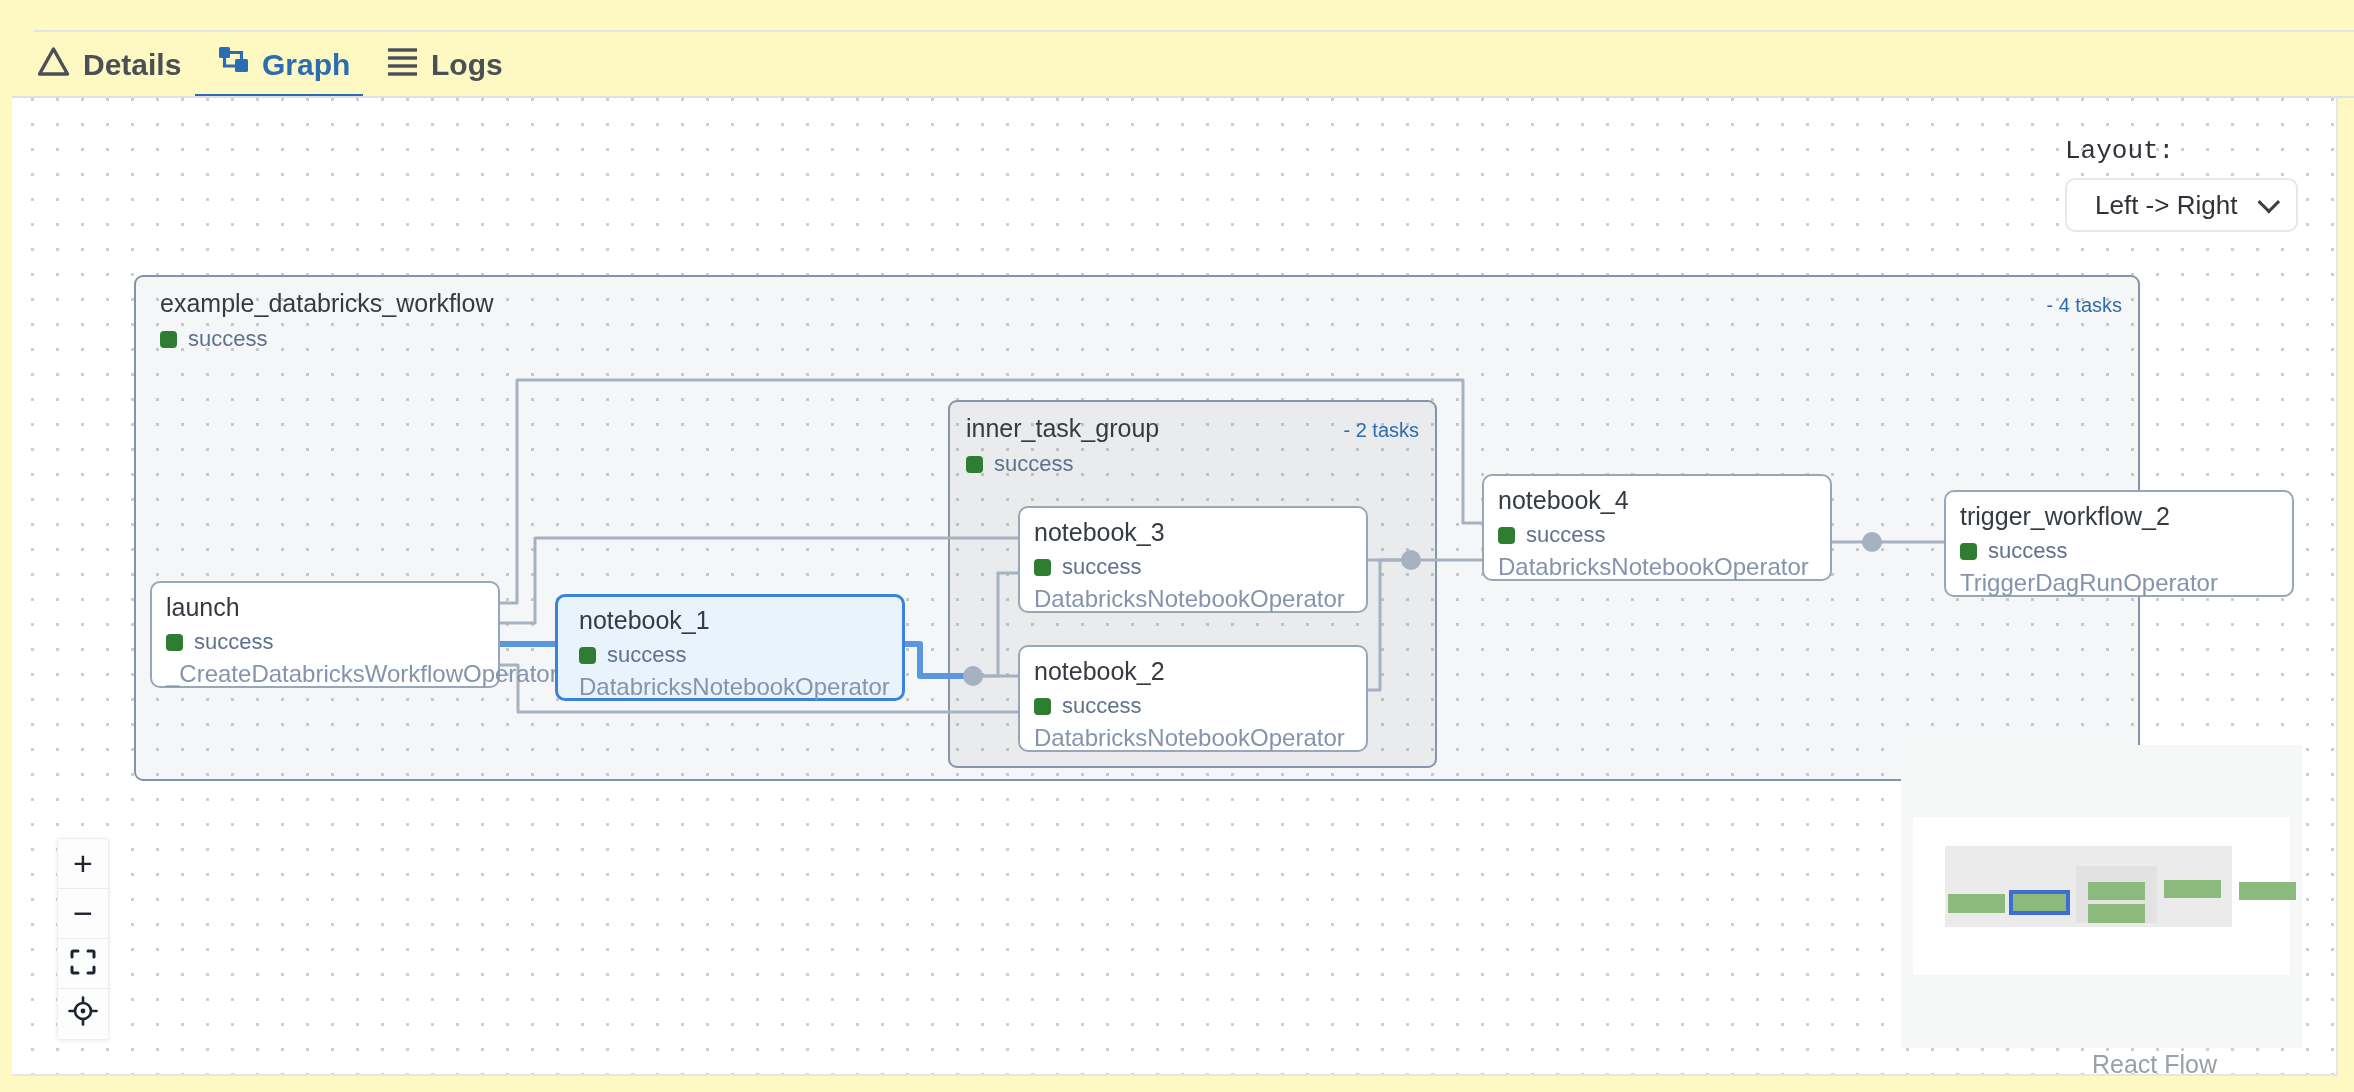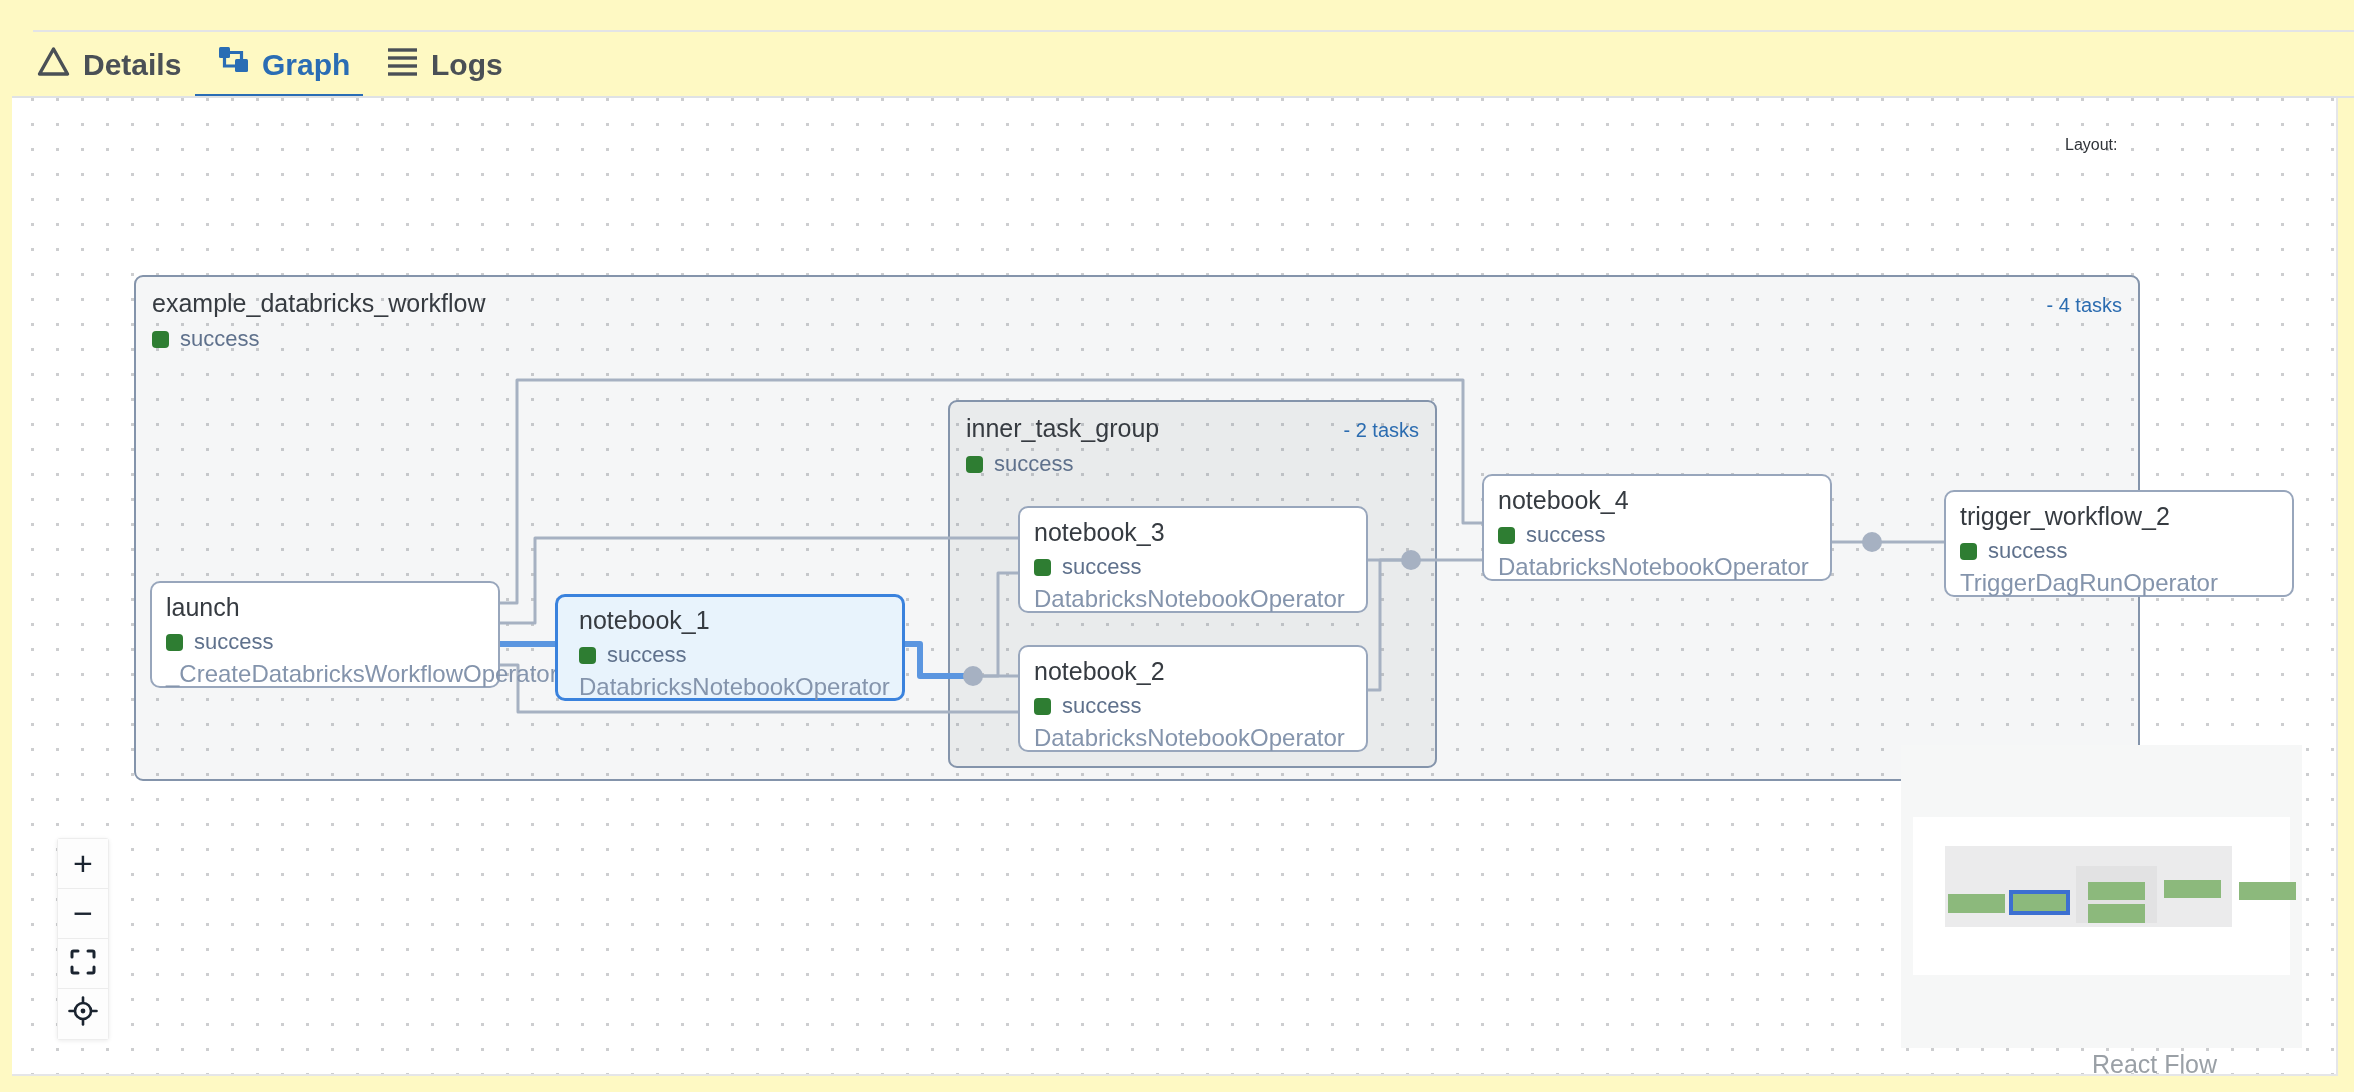--- a/index.html
+++ b/index.html
@@ -20,31 +20,31 @@
 
   
   #canvas { position:absolute; left:12px; top:98px; width:2326px; height:978px; background:#fff;
     background-image:radial-gradient(circle, #cdced0 1.8px, transparent 1.9px);
     background-size:25px 25px; background-position:8px 14px;
     border-right:2px solid #e5e6e8; border-bottom:2px solid #e5e6e8; }
   
 
   
   #layout-panel { position:absolute; left:2053px; top:38px; width:246px; }
-  #layout-label { font-size:16px; color:#2f3338; }
+  #layout-label { font-size:26px; color:#2f3338;font-family:Liberation Mono, monospace; }
   #layout-select { margin-top:12px; width:233px; height:54px; background:#fff;
     border:2px solid #e4e7eb; border-radius:10px; display:flex; align-items:center;
     justify-content:space-between; padding:0 22px 0 28px; font-size:26px; color:#2f3338; cursor:pointer; }
   .chevron { width:16px; height:16px; border-right:3px solid #3a4047; border-bottom:3px solid #3a4047;
     transform:rotate(45deg) translateY(-4px); }
 
   
   .task-group { position:absolute; border:2px solid #8494ab; border-radius:9px;
     background:rgba(125,135,148,0.08); }
-  #group-outer { left:122px; top:177px; width:2006px; height:506px; }
+  #group-outer { left:122px; top:177px; width:2006px; height:506px;padding-left:8px; }
   #group-inner { left:936px; top:302px; width:489px; height:368px; background:rgba(125,135,148,0.10); }
   .group-head { display:flex; justify-content:space-between; align-items:baseline; padding:12px 16px 0 16px; }
   .group-title { font-size:25px; color:#363b41; white-space:nowrap; }
   .group-toggle { font-size:20px; color:#2b6cb0; white-space:nowrap; cursor:pointer; }
   .status-row { display:flex; align-items:center; gap:11px; padding:8px 16px 0 16px; }
   .status-square { width:17px; height:17px; border-radius:4px; background:#2e7d32; flex:none; }
   .status-label { font-size:22px; color:#5f718c; }
 
   
   .task-node { position:absolute; width:350px; height:107px; background:#fff;
@@ -127,20 +127,24 @@
     </span>
     <span>Logs</span>
   </div>
   <div class="tab-underline"></div>
   <div class="tabbar-divider"></div>
 
   <div id="canvas">
 
     <div id="layout-panel">
       <div id="layout-label">Layout:</div>
+      <div id="layout-select">
+        <span>Left -&gt; Right</span>
+        <span class="chevron"></span>
+      </div>
     </div>
 
     <div class="task-group" id="group-outer">
       <div class="group-head">
         <span class="group-title">example_databricks_workflow</span>
         <span class="group-toggle">- 4 tasks</span>
       </div>
       <div class="status-row">
         <span class="status-square"></span>
         <span class="status-label">success</span>

